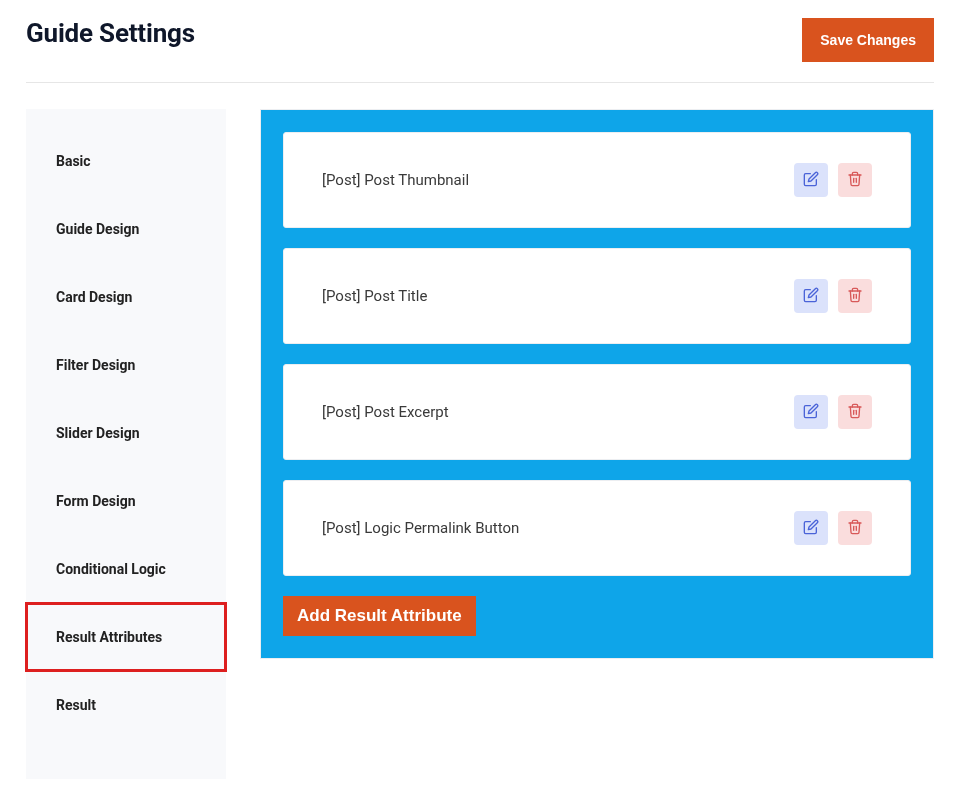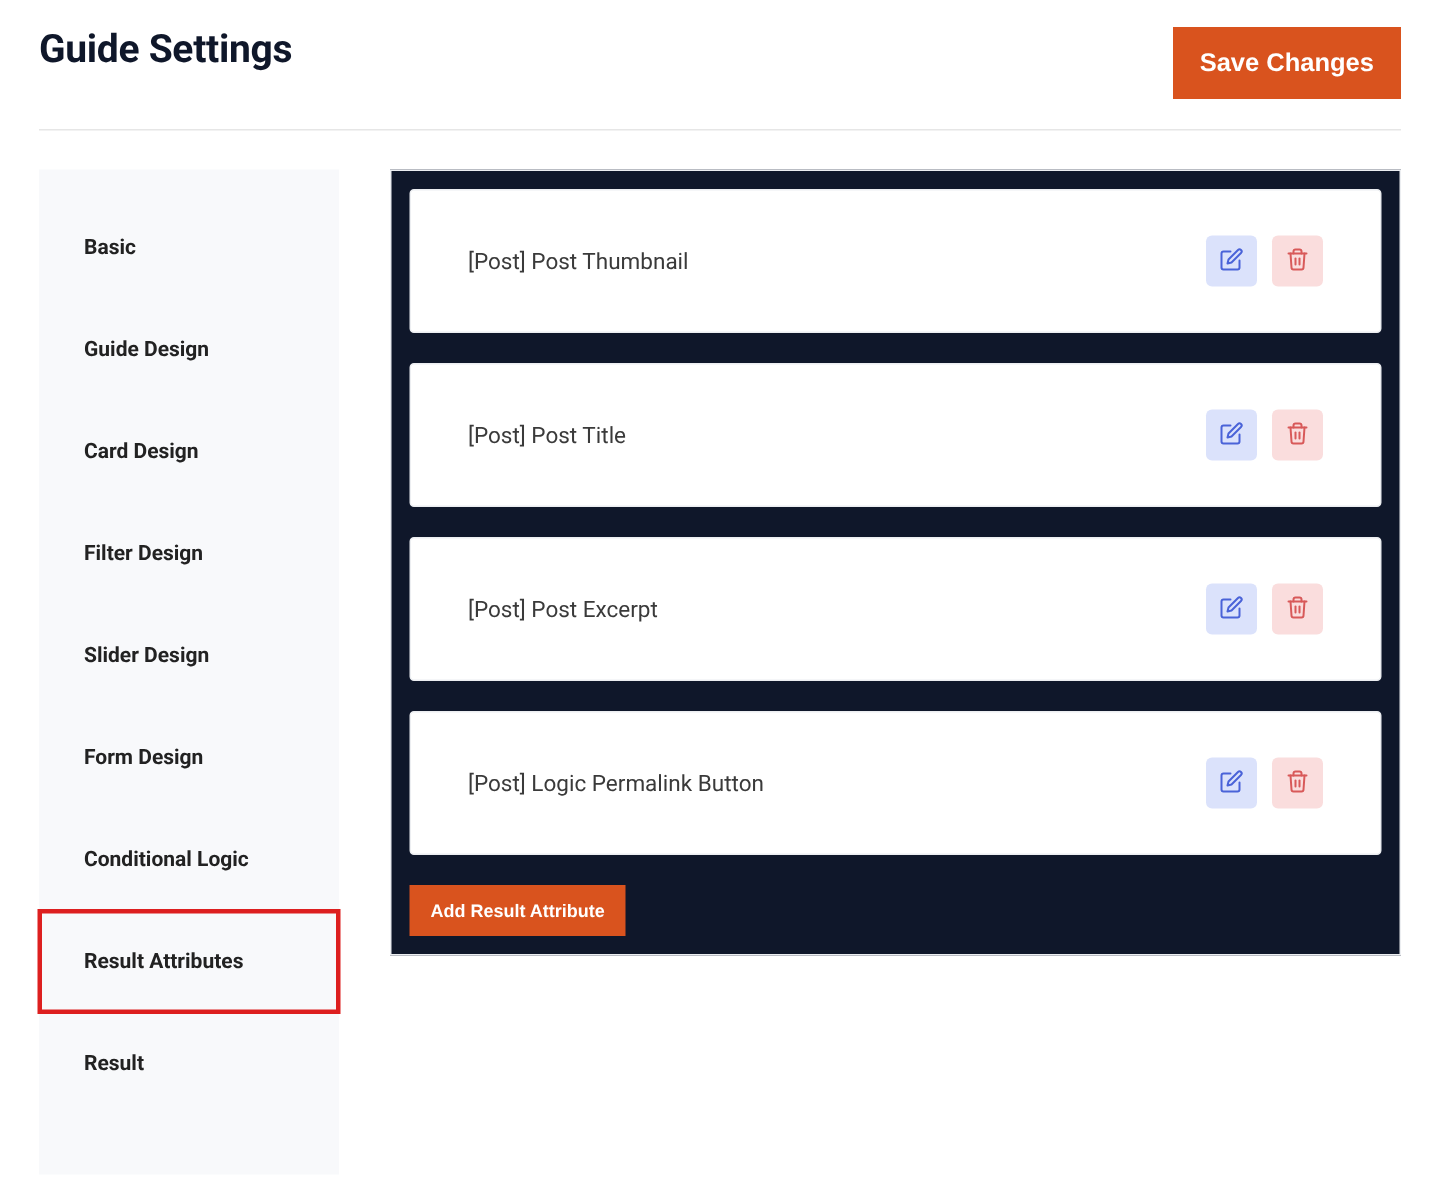--- a/index.html
+++ b/index.html
@@ -22,27 +22,27 @@
       font-size: 26px;
       font-weight: 700;
       color: #0f172a;
       letter-spacing: -0.2px;
     }
     .btn-primary {
       background: #d9531e;
       color: #fff;
       border: none;
       padding: 14px 18px;
-      font-size: 17px;
+      font-size: 14px;
       font-weight: 600;
       cursor: pointer;
     }
     .btn-primary.small {
       padding: 10px 14px;
-      font-size: 12px;
+      font-size: 17px;
     }
     .hr {
       border: none;
       border-top: 1px solid #e6e6e6;
       margin-bottom: 26px;
     }
     .layout {
       display: flex;
       gap: 34px;
       align-items: flex-start;
@@ -62,23 +62,23 @@
       cursor: pointer;
       position: relative;
     }
     .sidebar-item.active {
       outline: 3px solid #dd1f1f;
       outline-offset: -2px;
       z-index: 2;
     }
     .main {
       flex: 1;
-      background: #0f172a;
+      background: #0ea5e9;
       border: 1px solid #eceef1;
-      padding: 12px;
+      padding: 22px;
     }
     .attr-card {
       background: #fff;
       border: 1px solid #eceef1;
       border-radius: 3px;
       padding: 30px 38px;
       display: flex;
       justify-content: space-between;
       align-items: center;
       margin-bottom: 20px;

